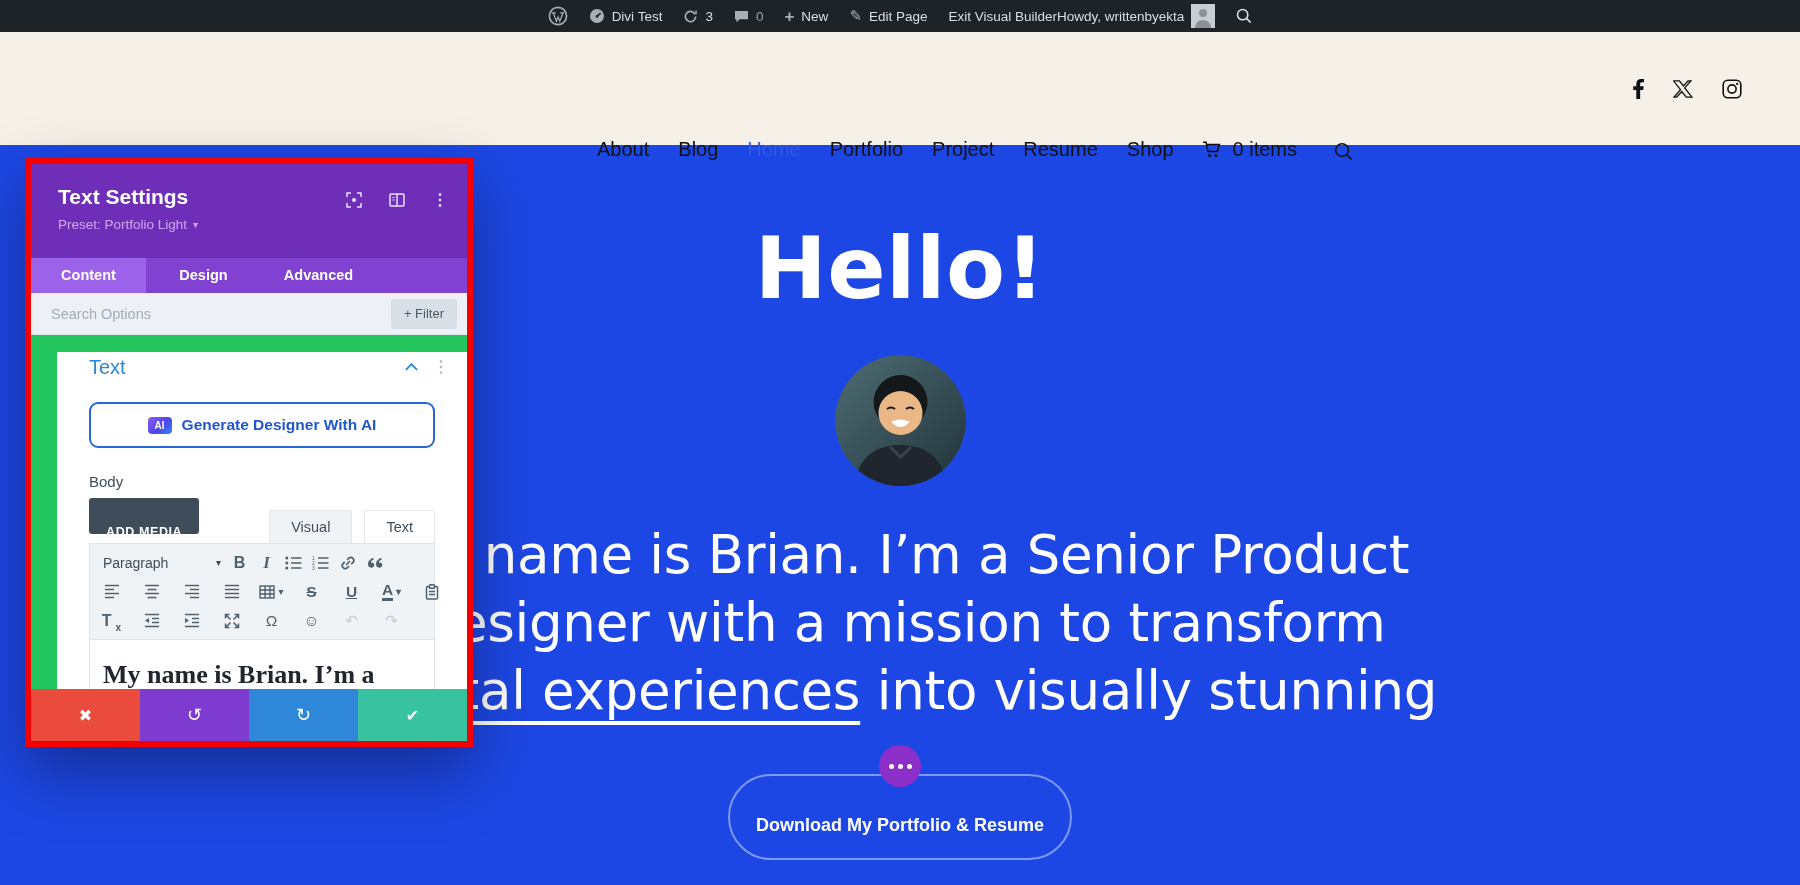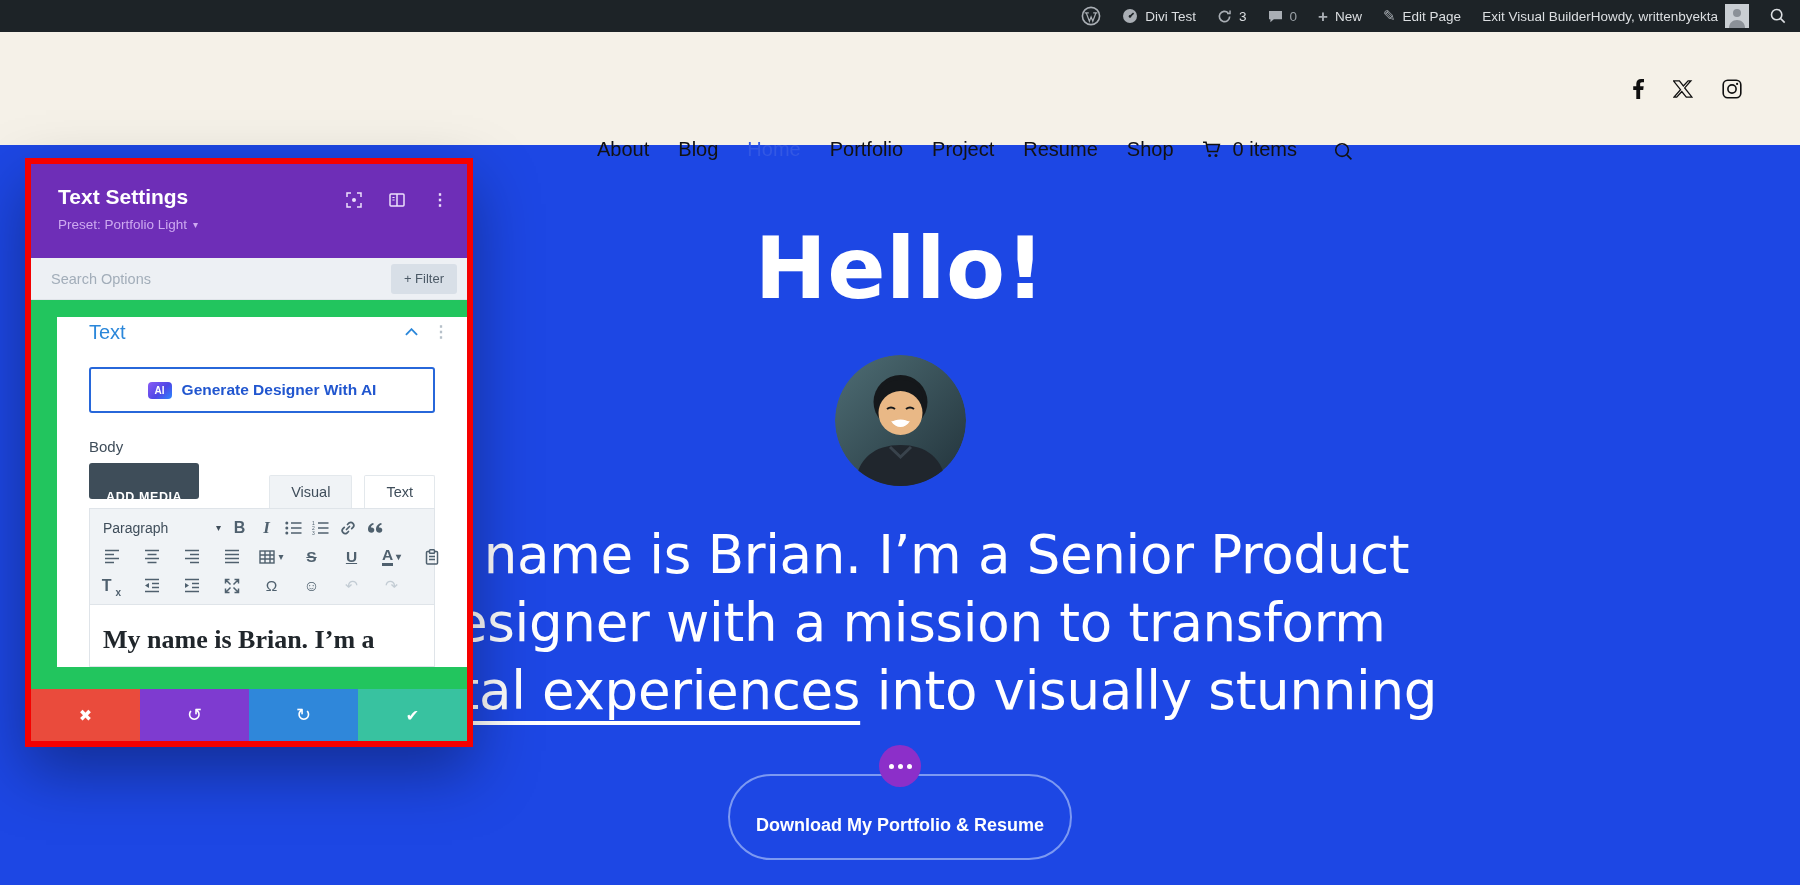--- a/index.html
+++ b/index.html
@@ -6,21 +6,21 @@
   html,body { margin:0; padding:0; }
   body {
     width:1800px; height:885px; overflow:hidden; position:relative;
     font-family:"Liberation Sans", sans-serif; background:#fff;
   }
 
   
   .admin-bar{
     position:absolute; top:0; left:0; right:0; height:32px;
     background:var(--admin-dark,#1d2327); color:#dcdfe2;
-    display:flex; align-items:center; justify-content:flex-end;
+    display:flex; align-items:center; justify-content:center;
     padding:0 14px; font-size:13.5px; z-index:60;
   }
   .ab-group{ display:flex; align-items:center; gap:21px; }
   .ab-item{ display:flex; align-items:center; gap:7px; cursor:pointer; white-space:nowrap; }
   .ab-item svg{ display:block; color:#a9aeb4; }
   .count-dim{ color:#9aa0a6; }
   .ab-plus{ font-size:17px; font-weight:700; color:#a9aeb4; line-height:1; }
   .ab-pencil{ font-size:15px; color:#a9aeb4; }
   .ab-avatar{ width:24px; height:24px; overflow:hidden; }
 
@@ -92,21 +92,21 @@
   .m-search input::placeholder{ color:#a2adb9; }
   .filter-btn{ background:#d8dfe7; border-radius:3px; height:30px; padding:0 13px; font-size:13px; color:#4c5a67; line-height:30px; cursor:pointer; white-space:nowrap; }
 
   .m-body{ padding:0 32px; position:relative; background:#fff;margin-left:26px; }
   .sec-head{ display:flex; align-items:center; margin:17px -14px 0 0; height:30px; }
   .sec-title{ font-size:20px; color:var(--section-blue,#2b87da); flex:1; font-weight:400; }
   .sec-chevron{ color:var(--section-blue,#2b87da); margin-right:15px; cursor:pointer; display:flex; }
   .sec-kebab{ color:#b6c0c9; cursor:pointer; }
 
   .ai-btn{
-    margin-top:20px; height:46px; border:2px solid #2767da; border-radius:3px;
+    margin-top:20px; height:46px; border:2px solid #2767da; border-radius:9px;
     display:flex; align-items:center; justify-content:center; gap:10px; background:#fff; cursor:pointer; width:100%;
   }
   .ai-badge{ width:24px; height:17px; border-radius:4px; background:linear-gradient(135deg,#8a5cf6,#4f46e5 55%,#2b87ff); color:#fff; font-size:10px; font-weight:700; text-align:center; line-height:17px; }
   .ai-label{ font-size:15.5px; font-weight:600; color:#2156cf; }
 
   .body-label{ margin-top:25px; font-size:15px; color:#3f4d5a; }
   .media-row{ margin-top:8px; display:flex; justify-content:space-between; align-items:flex-end; }
   .add-media{ height:36px; padding:16px 17px; background:#3e4d59; color:#fff; border-radius:3px; font-size:12.5px; font-weight:700; letter-spacing:.6px; line-height:36px; margin-bottom:9px; cursor:pointer; }
   .ed-tabs{ display:flex; gap:12px; }
   .ed-tab{ height:33px; line-height:33px; padding:0 21px; font-size:14.5px; color:#3f4d5a; background:#fff; border:1px solid #e3e8ec; border-bottom:none; border-radius:2px 2px 0 0; cursor:pointer; }
@@ -300,20 +300,25 @@
         <svg width="16" height="14" viewBox="0 0 16 14" fill="none" stroke="currentColor" stroke-width="1.5">
           <rect x="1" y="1" width="14" height="12" rx="1"></rect>
           <path d="M8 1v12"></path>
           <path d="M3.4 4.5h2.2M3.4 7h2.2" stroke-width="1.2"></path>
         </svg>
       </span>
       <span class="kebab">⋮</span>
     </div>
   </div>
 
+  <div class="m-tabs">
+    <div class="m-tab active">Content</div>
+    <div class="m-tab">Design</div>
+    <div class="m-tab">Advanced</div>
+  </div>
 
   <div class="m-search">
     <input type="text" placeholder="Search Options" style="">
     <div class="filter-btn">+ Filter</div>
   </div>
 
   <div class="m-body">
 
     <div class="sec-head">
       <span class="sec-title">Text</span>

